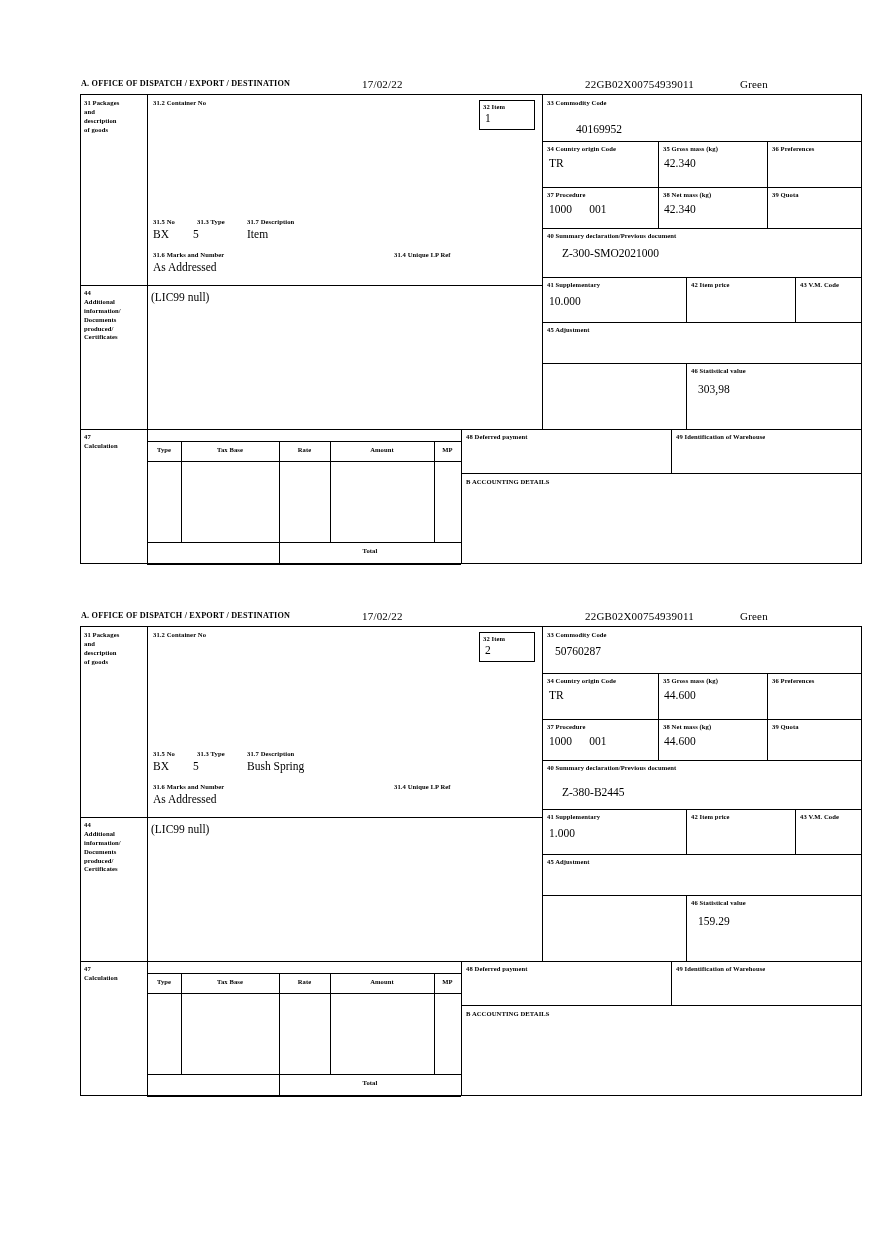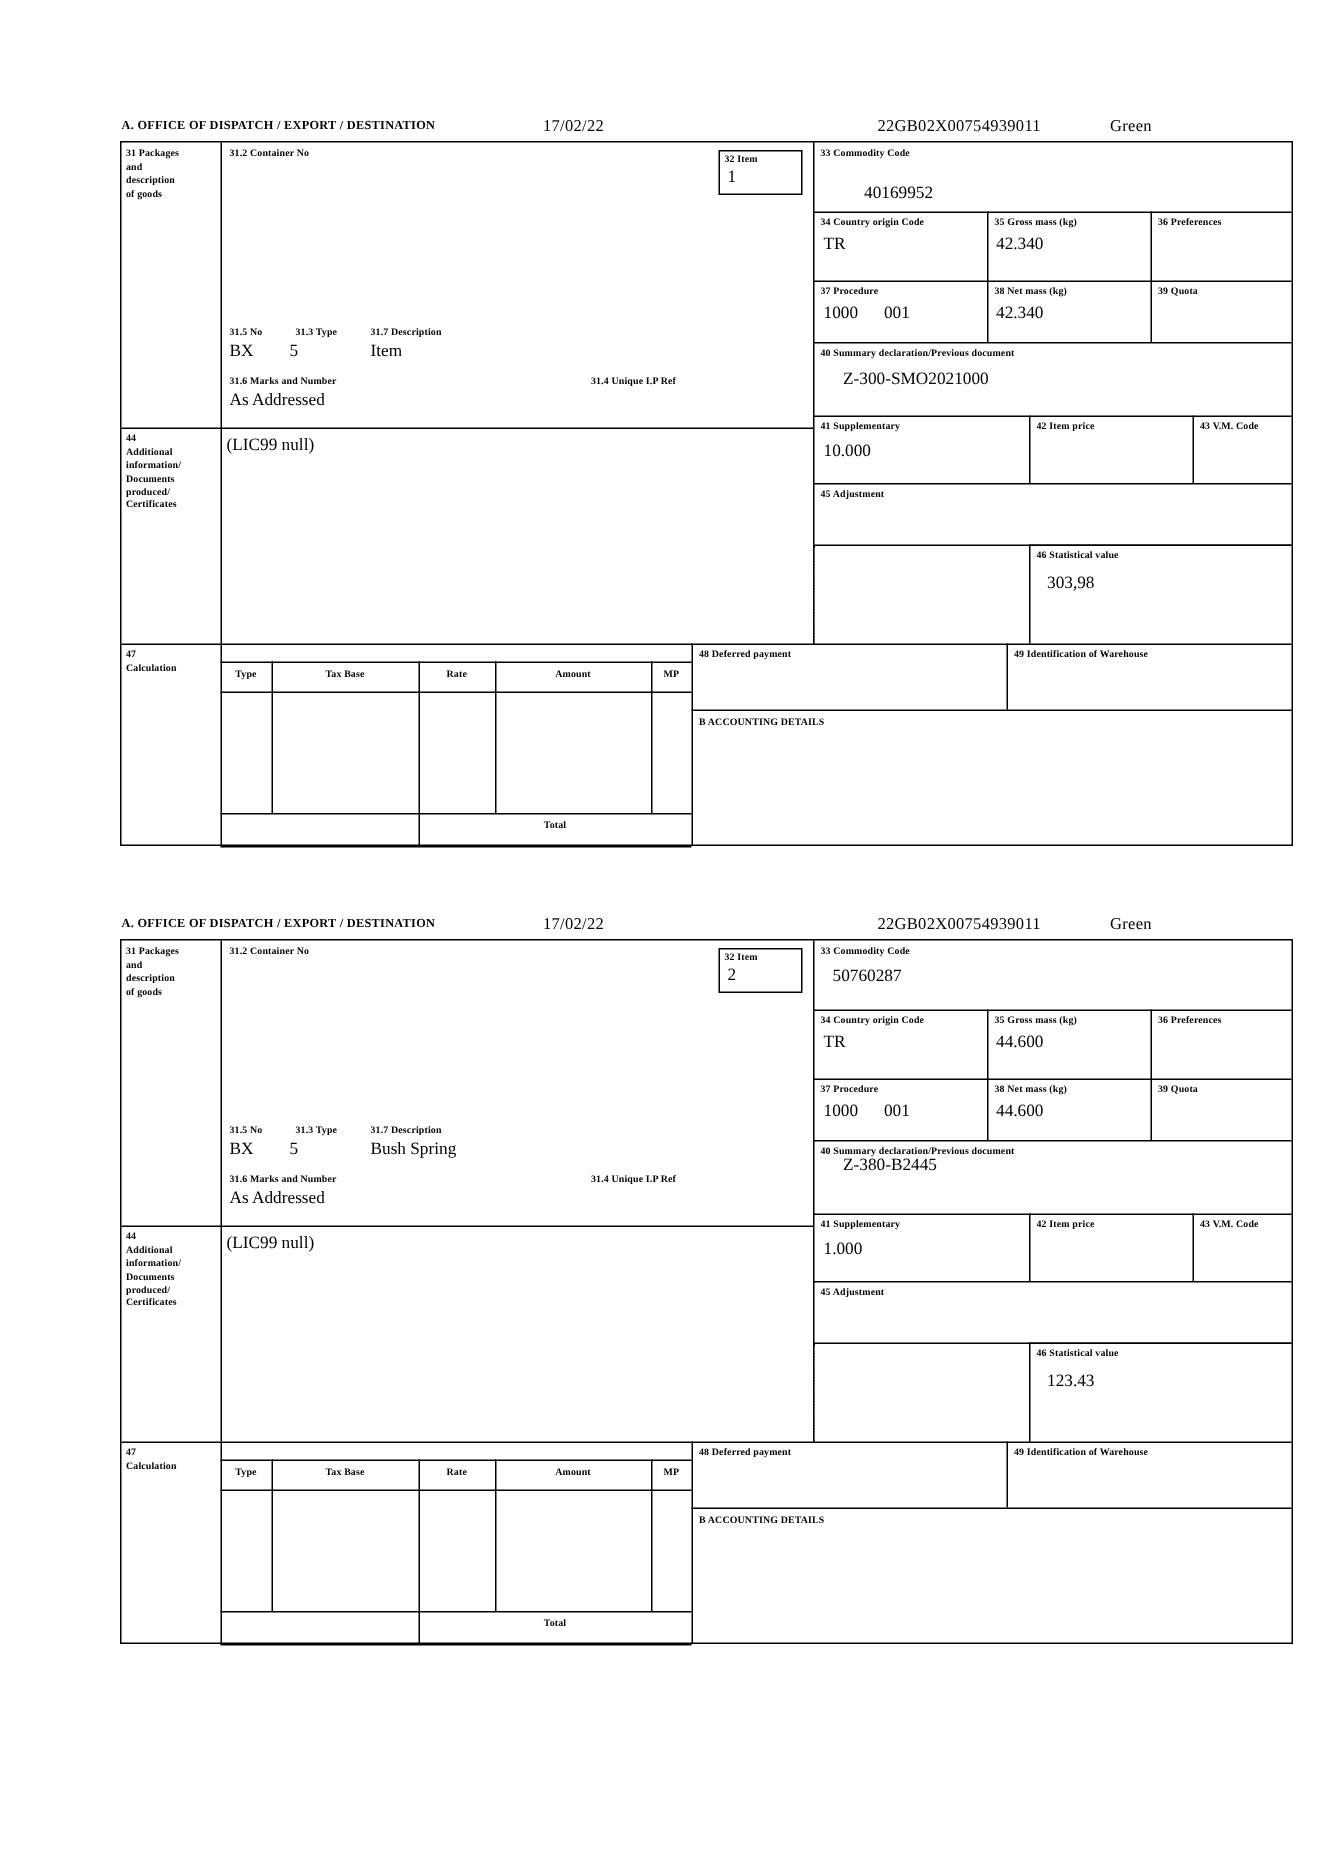--- a/index.html
+++ b/index.html
@@ -311,21 +311,21 @@
       <div class="cell val" style="left:691px; top:62px;"></div>
 
       <div class="cell lbl" style="left:466px; top:96px;">37 Procedure</div>
       <div class="cell val" style="left:468px; top:108px; white-space:pre;">1000      001</div>
       <div class="cell lbl" style="left:582px; top:96px;">38 Net mass (kg)</div>
       <div class="cell val" style="left:583px; top:108px;">44.600</div>
       <div class="cell lbl" style="left:691px; top:96px;">39 Quota</div>
       <div class="cell val" style="left:691px; top:108px;"></div>
 
       <div class="cell lbl" style="left:466px; top:137px;">40 Summary declaration/Previous document</div>
-      <div class="cell val" style="left:481px; top:144px;text-align:right;">Z-380-B2445</div>
+      <div class="cell val" style="left:481px; top:159px;text-align:right;">Z-380-B2445</div>
 
       <div class="cell lbl" style="left:466px; top:186px;">41 Supplementary</div>
       <div class="cell val" style="left:468px; top:200px;">1.000</div>
       <div class="cell lbl" style="left:610px; top:186px;">42 Item price</div>
       <div class="cell val" style="left:610px; top:200px;"></div>
       <div class="cell lbl" style="left:719px; top:186px;">43 V.M. Code</div>
       <div class="cell val" style="left:719px; top:200px;"></div>
 
       <div class="cell lbl" style="left:3px; top:194px; width:62px;">
         <div>44</div>
@@ -334,21 +334,21 @@
         <div>Documents</div>
         <div>produced/</div>
         <div>Certificates</div>
       </div>
       <div class="cell val" style="left:70px; top:196px;">(LIC99 null)</div>
 
       <div class="cell lbl" style="left:466px; top:231px;">45 Adjustment</div>
       <div class="cell val" style="left:468px; top:244px;"></div>
 
       <div class="cell lbl" style="left:610px; top:272px;">46 Statistical value</div>
-      <div class="cell val" style="left:617px; top:288px;">123.43</div>
+      <div class="cell val" style="left:617px; top:288px;">159.29</div>
 
       <div class="cell lbl" style="left:3px; top:338px; width:62px;">
         <div>47</div>
         <div>Calculation</div>
       </div>
 
       <div class="vline" style="left:66px; top:334px; height:135px;"></div>
       <div class="hline" style="left:66px; top:346px; width:314px;"></div>
       <div class="hline" style="left:66px; top:366px; width:314px;"></div>
       <div class="hline" style="left:66px; top:447px; width:314px;"></div>

